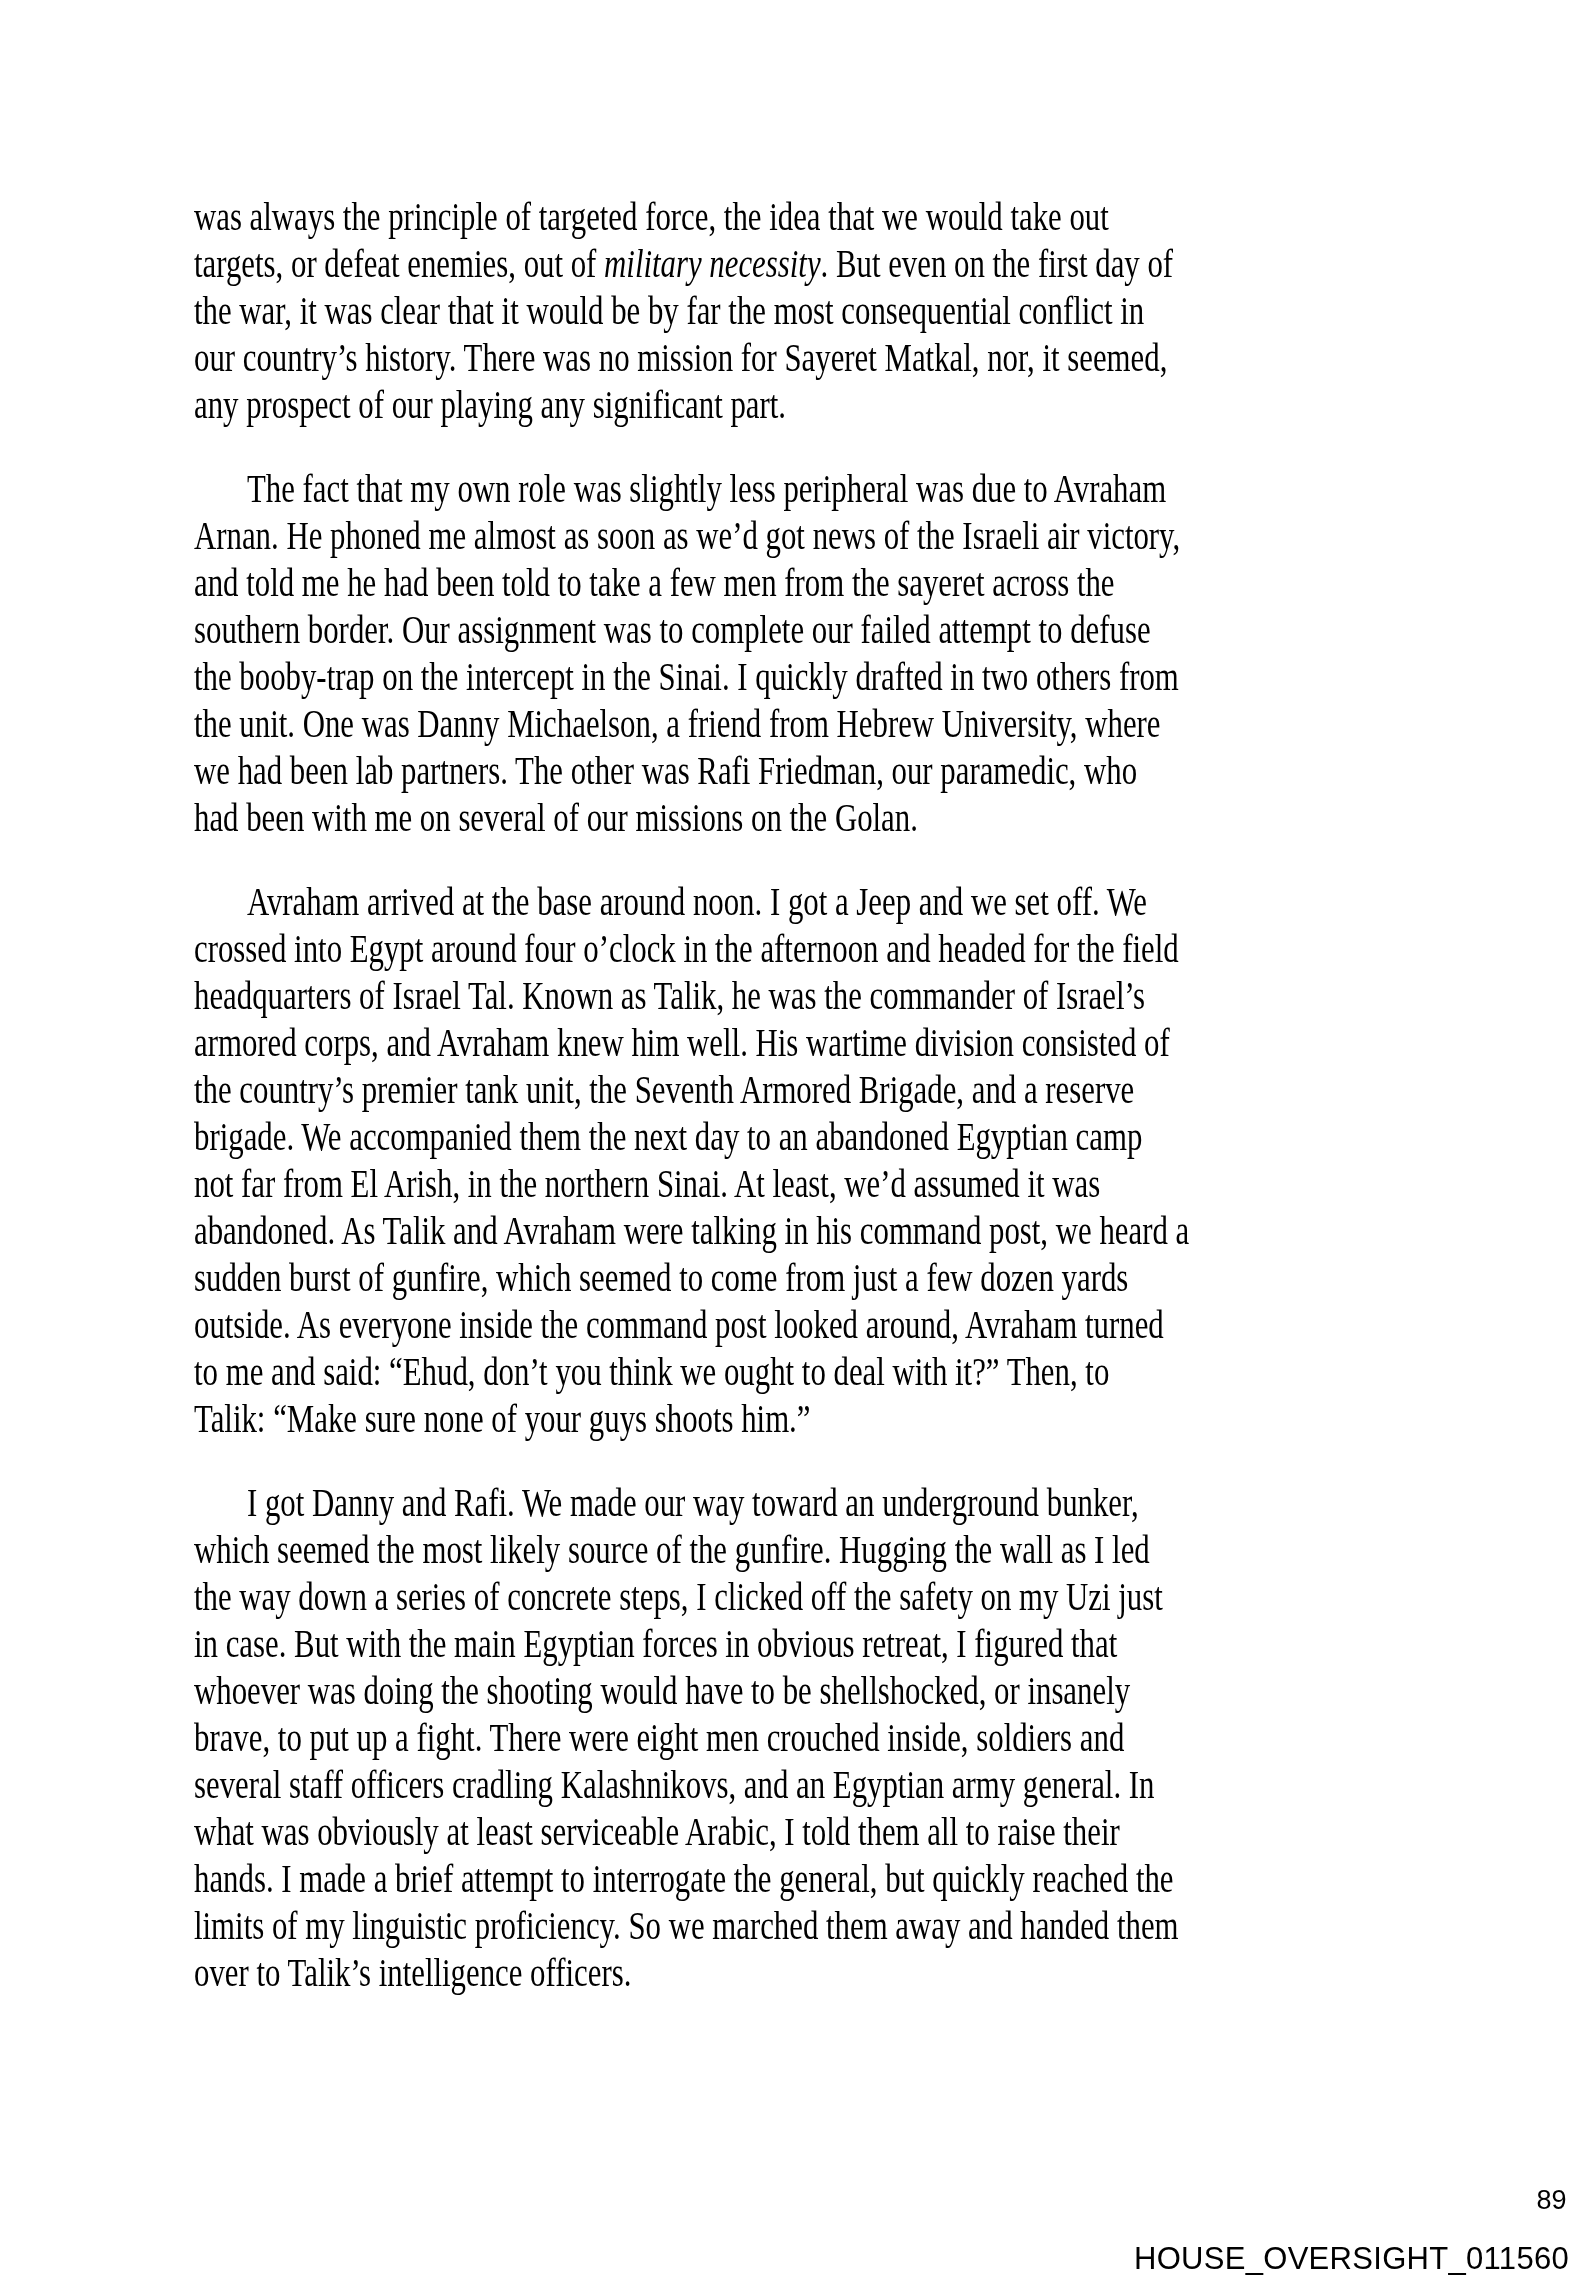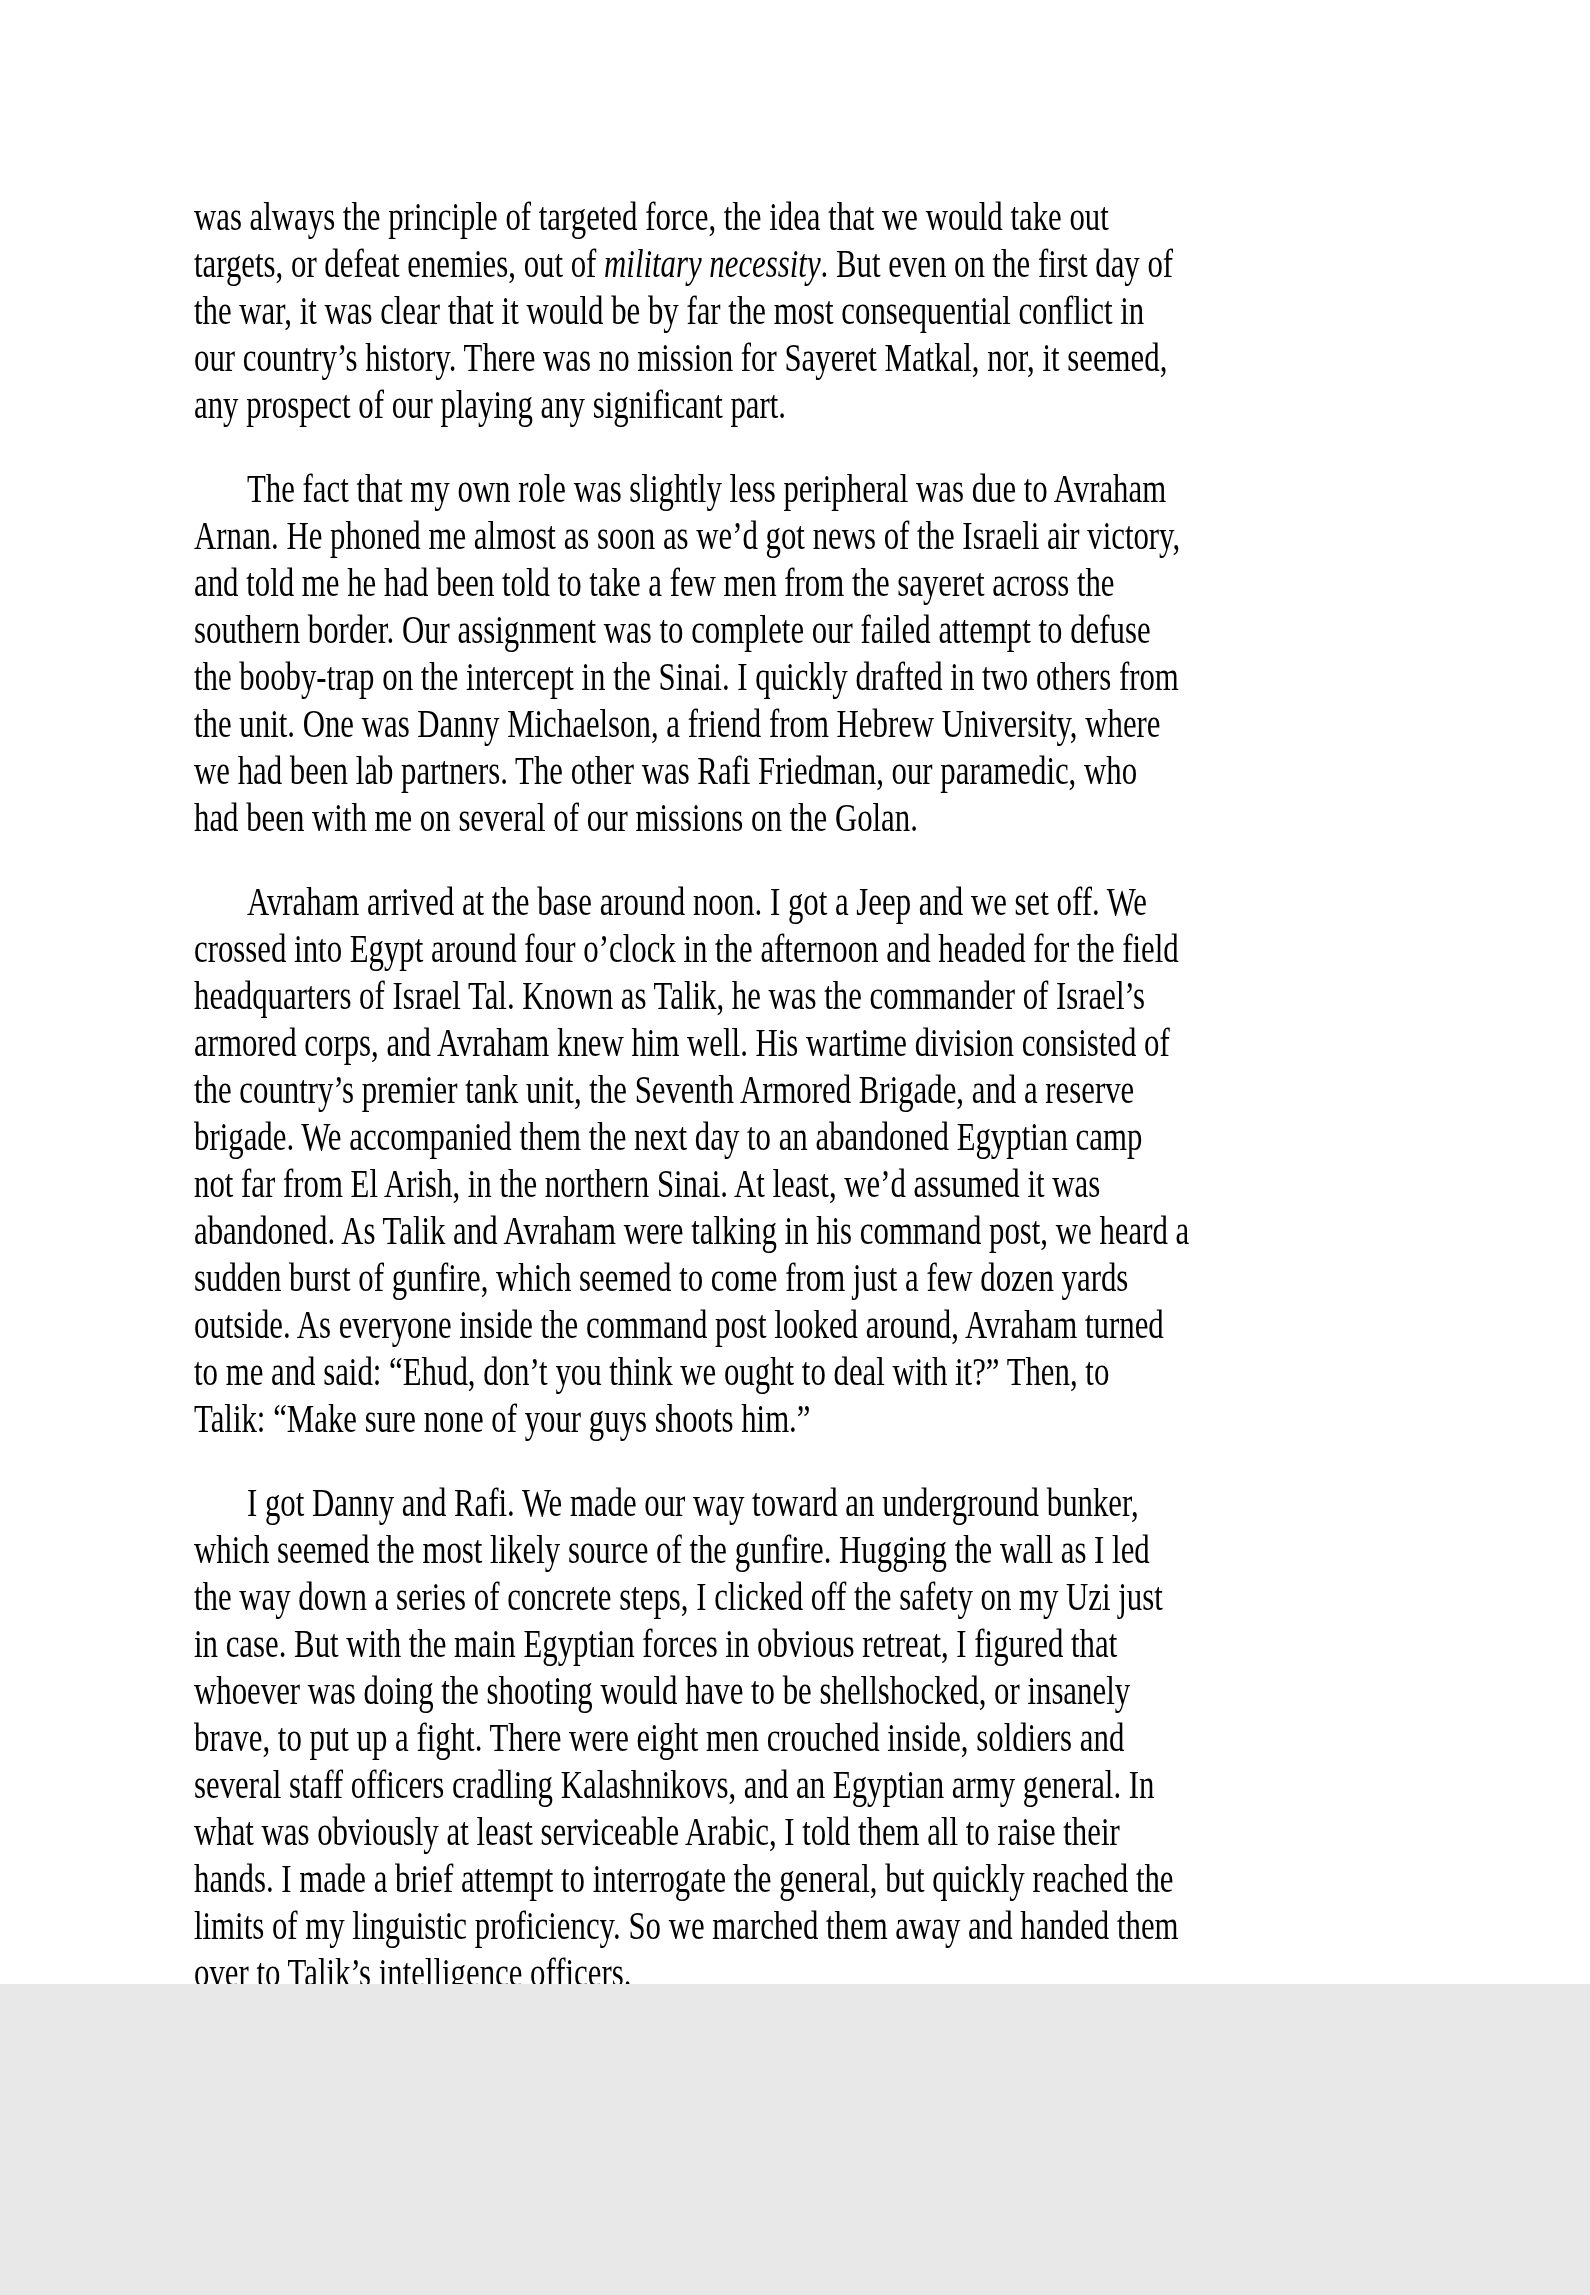--- a/index.html
+++ b/index.html
@@ -1,19 +1,19 @@
 <!DOCTYPE html>
 <html style="font-size:10.3px"><head>
 <meta charset="utf-8">
 <style>
   html, body { margin: 0; padding: 0; background: #e8e8e8; }
   .page {
     position: relative;
     width: 1591px;
-    height: 1984px;
+    height: 2295px;
     background: #ffffff;
     overflow: hidden;
     color: #000;
   }
   .body-text {
     position: absolute;
     left: 194px;
     top: 193px;
     width: 1553px;
     transform: scaleX(0.79);

